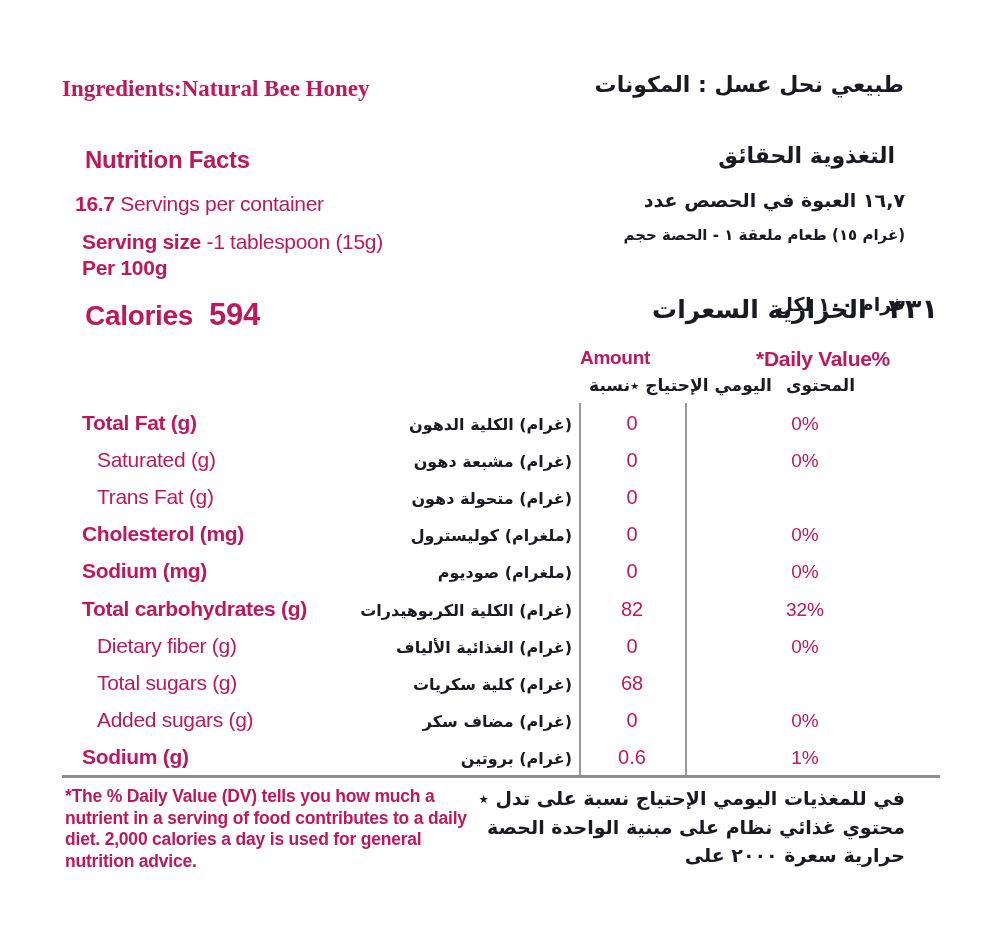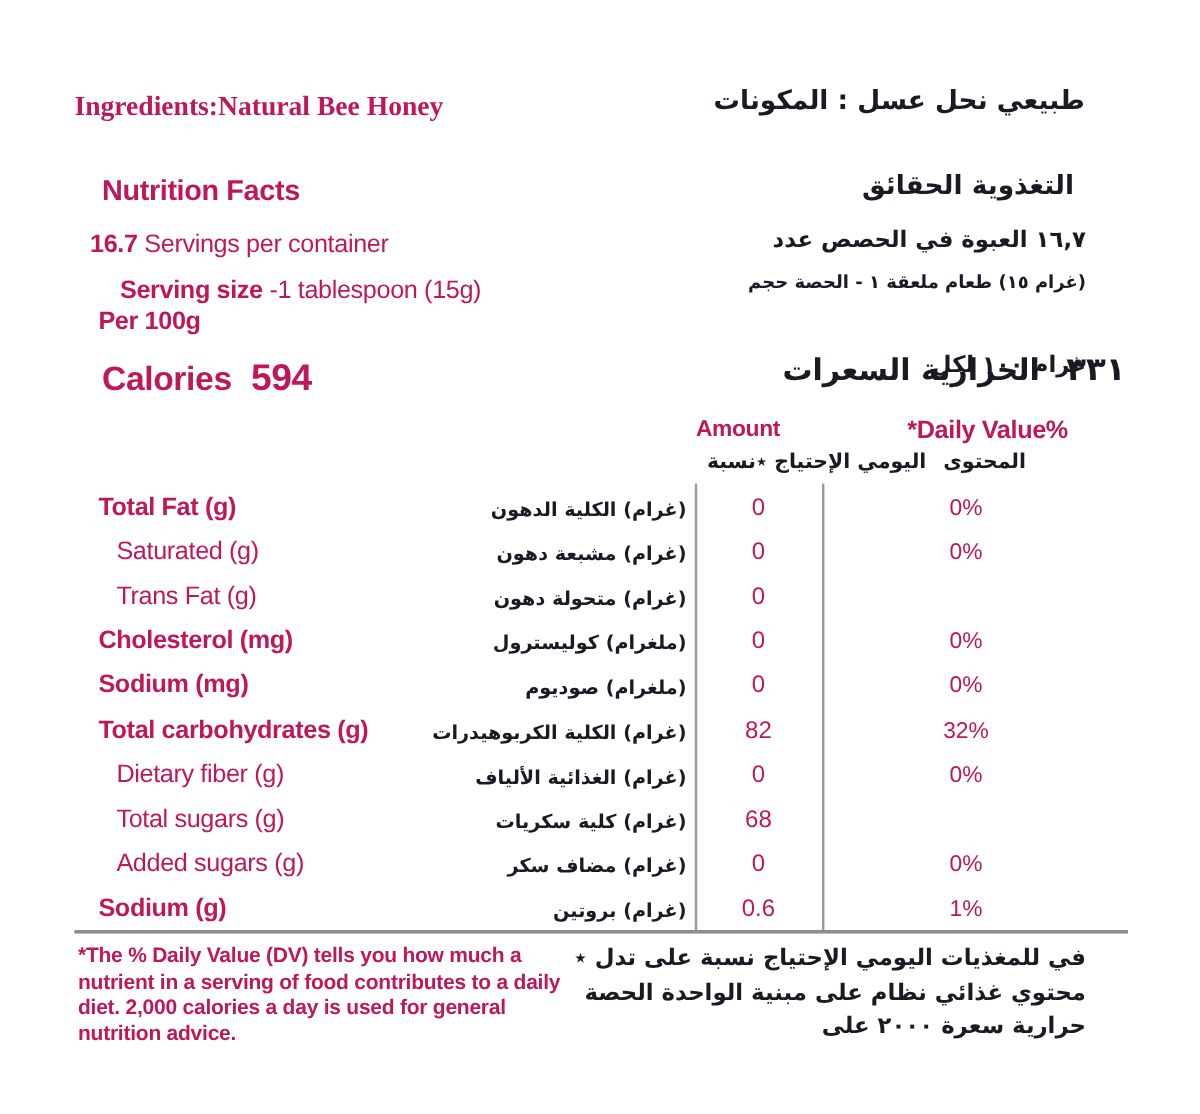--- a/index.html
+++ b/index.html
@@ -9,21 +9,21 @@
   .serif{font-family:"Liberation Serif",serif;letter-spacing:0;}
   .ar{font-family:"DejaVu Sans",sans-serif;font-weight:700;color:#1a1a24;direction:ltr;white-space:nowrap;}
   .b{font-weight:700;}
   
   #ing-en{left:62px;top:76px;font-size:23px;font-weight:700;}
   #ing-ar{right:96px;top:72px;font-size:22px;}
   #nf-en{left:85px;top:146px;font-size:24px;font-weight:700;}
   #nf-ar{right:105px;top:143px;font-size:22px;}
   #srv-en{left:75px;top:192px;font-size:21px;}
   #srv-ar{right:95px;top:189px;font-size:19px;}
-  #ss-en{left:82px;top:230px;font-size:21px;margin-left:18px;}
+  #ss-en{left:82px;top:230px;font-size:21px;}
   #ss-ar{right:95px;top:226px;font-size:15px;}
   #per-en{left:82px;top:256px;font-size:21px;font-weight:700;}
   #per-ar{right:95px;top:253px;font-size:19px;margin-top:40px;}
   #cal-en{left:85px;top:297px;}
   #cal-en .cal-label{font-size:28px;font-weight:700;}
   #cal-en .cal-value{font-size:31px;font-weight:700;margin-left:16px;}
   #cal-ar{right:62px;top:293px;display:flex;align-items:baseline;gap:22px;}
   #cal-ar .cal-label-ar{font-size:25px;}
   #cal-ar .cal-value-ar{font-size:27px;}
   

